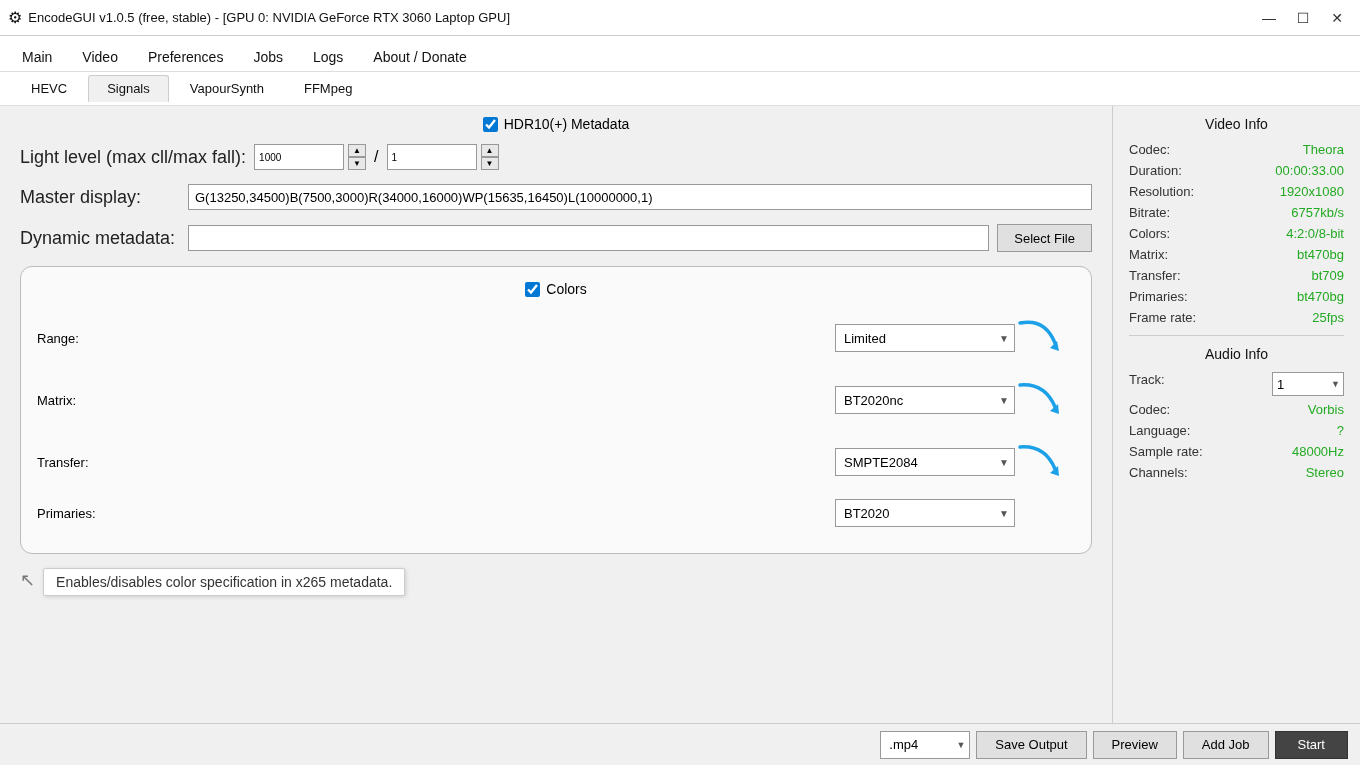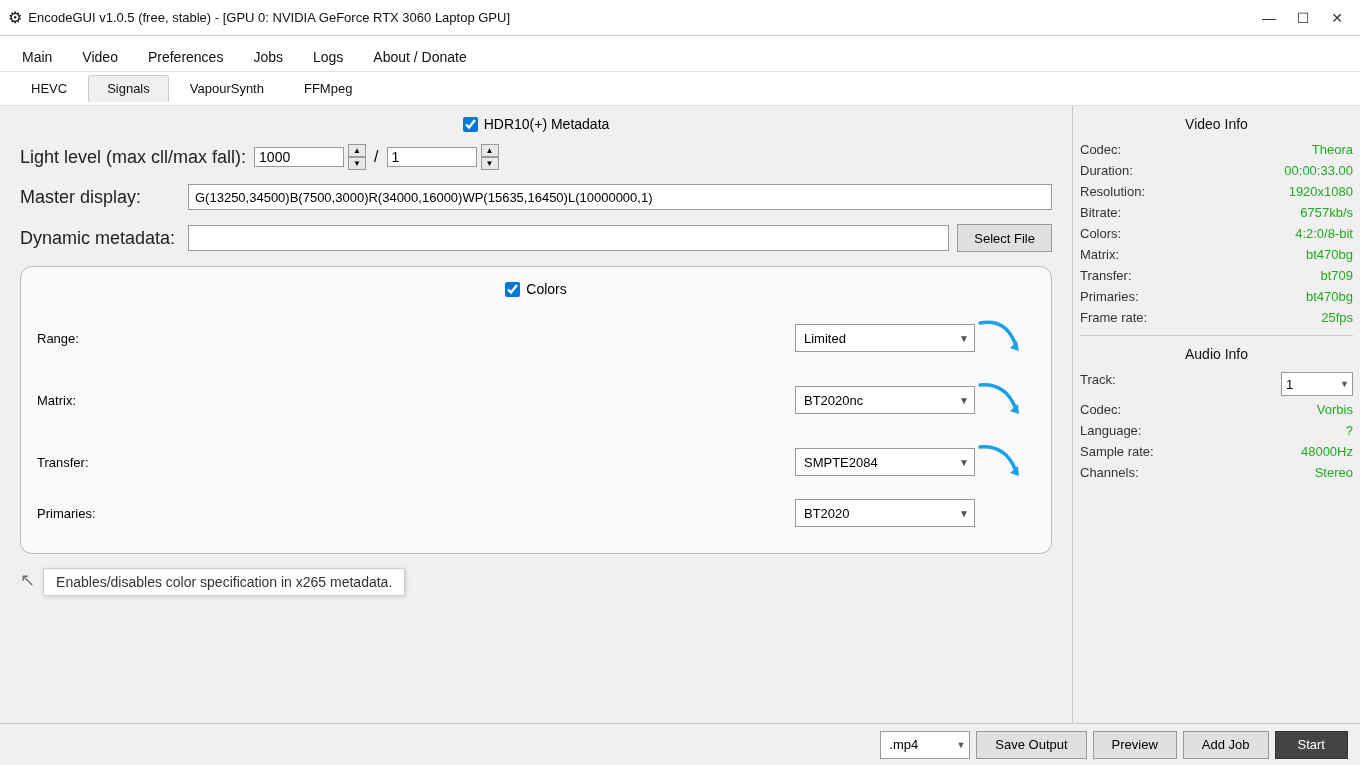--- a/index.html
+++ b/index.html
@@ -92,24 +92,24 @@
       display: flex;
       height: calc(765px - 36px - 36px - 34px - 42px);
     }
     .content-panel {
       flex: 1;
       background: #f0f0f0;
       padding: 10px 20px;
       overflow-y: auto;
     }
     .info-panel {
-      width: 288px;
+      width: 248px;
       background: #f0f0f0;
       border-left: 1px solid #ccc;
-      padding: 10px 7px;
+      padding: 10px 16px;
       font-size: 13px;
     }
 
     .section-header {
       display: flex;
       align-items: center;
       justify-content: center;
       margin-bottom: 12px;
       gap: 8px;
     }
@@ -137,24 +137,24 @@
       font-size: 18px;
       color: #222;
     }
     .spinbox-wrap {
       display: flex;
       align-items: center;
       gap: 4px;
     }
     .spinbox {
       width: 90px;
-      height: 20px;
+      height: 26px;
       border: 1px solid #999;
       padding: 2px 4px;
-      font-size: 14px;
+      font-size: 10px;
       background: white;
     }
     .spin-btns {
       display: flex;
       flex-direction: column;
       height: 26px;
     }
     .spin-btn {
       width: 18px;
       height: 13px;

